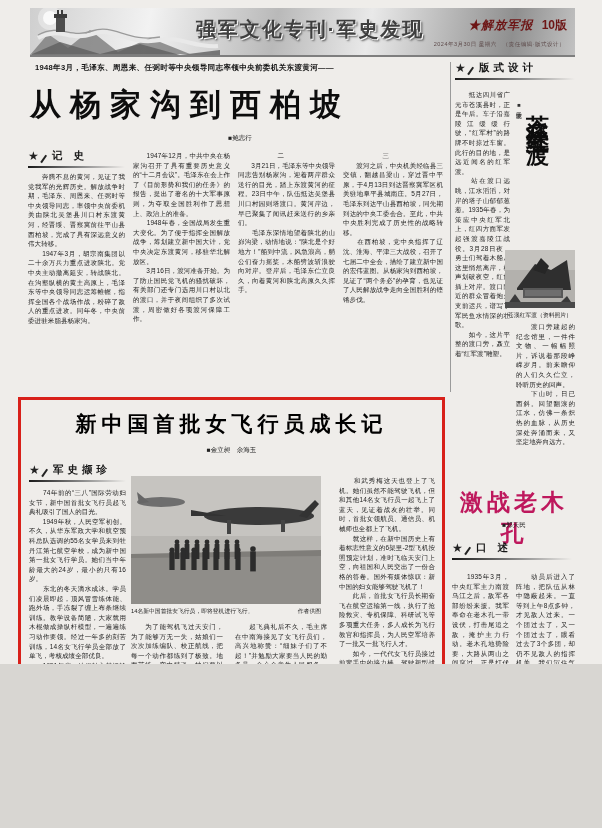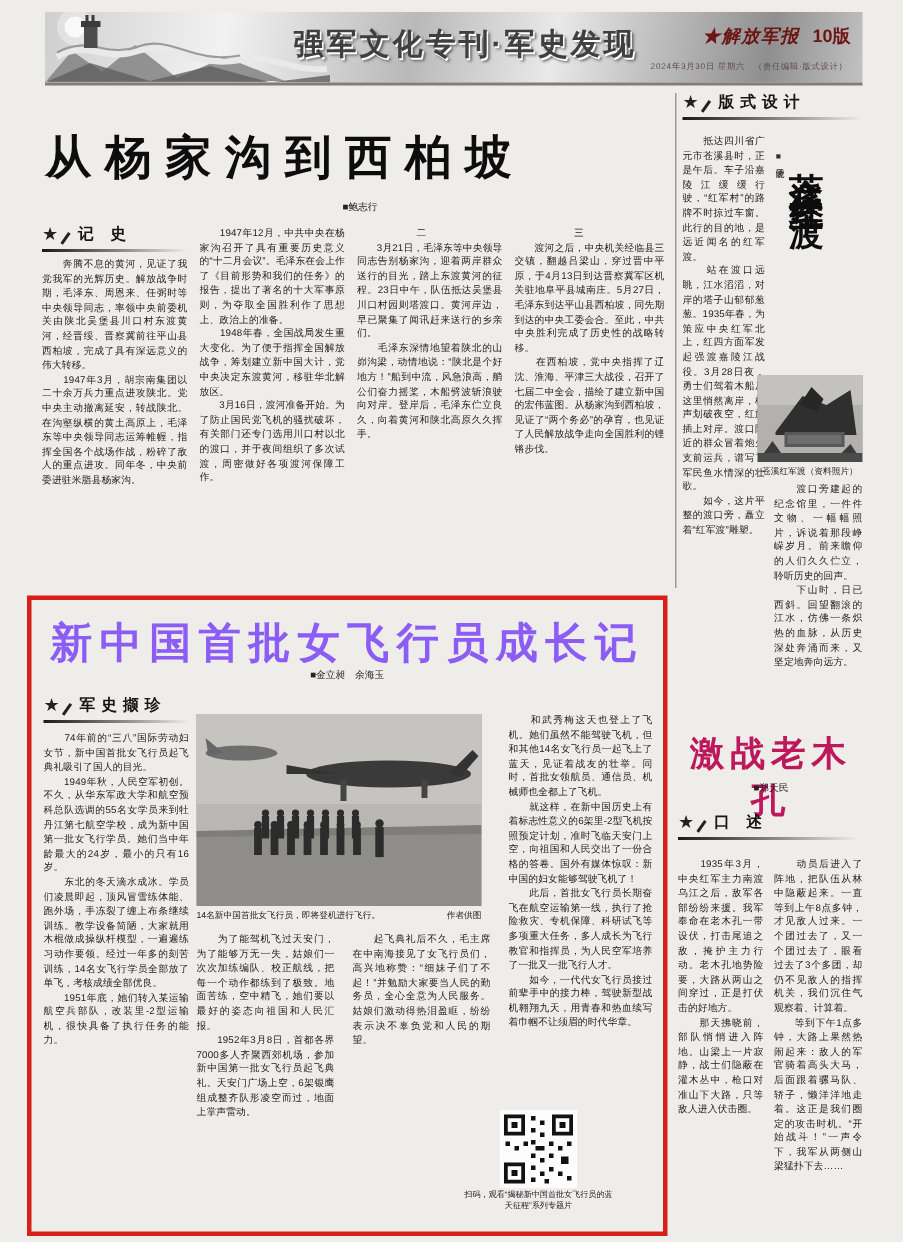--- a/index.html
+++ b/index.html
@@ -1,17 +1,17 @@
 <!DOCTYPE html>
 <html><head>
 <meta charset="utf-8">
 <style>
   html,body{margin:0;padding:0;}
   body{background:#d8d6d2;font-family:"Liberation Sans",sans-serif;}
-  .page{position:relative;width:602px;height:828px;background:#efedea;overflow:hidden;color:#161616;margin:0 auto;}
+  .page{position:relative;width:602px;height:664px;background:#efedea;overflow:hidden;color:#161616;margin:0 auto;}
   
   .banner{position:absolute;left:30px;top:8px;width:545px;height:47px;
     background:linear-gradient(100deg,#cfcfcf 0%,#f2f2f2 22%,#b9b9b9 45%,#e9e9e9 62%,#8f8f8f 88%,#c2c2c2 100%);
     border-bottom:2px solid #7e7e7e;overflow:hidden;}
   .banner svg{position:absolute;left:0;top:0;}
   .banner-title{position:absolute;left:150px;top:8px;width:260px;text-align:center;
     font-weight:900;font-size:20px;letter-spacing:2px;color:#3f3f3f;
     text-shadow:1px 1px 0 #fff,2px 2px 2px #555;white-space:nowrap;}
   .masthead-right{position:absolute;right:8px;top:7px;text-align:right;color:#6d1515;margin-left:40px;}
   .paper-name{font-style:italic;font-weight:bold;font-size:12px;letter-spacing:1px;}
@@ -37,21 +37,21 @@
   
   .vrule{position:absolute;left:450px;top:62px;width:1px;height:330px;background:#9a9a9a;}
   .vert-title{writing-mode:vertical-rl;font-weight:900;font-size:23px;letter-spacing:7px;color:#0d0d0d;}
   .vert-byline{writing-mode:vertical-rl;font-size:5.8px;color:#333;margin-top:6px;}
   .battle-title{position:absolute;left:450px;top:487px;width:128px;text-align:center;
     font-weight:900;font-size:23px;letter-spacing:4px;color:#be185d;}
   
   .red-box{position:absolute;left:18px;top:397px;width:421px;height:421px;
     border:3px solid #d8201a;background:#efedea;}
   .feat-title{position:absolute;left:0;top:10px;width:100%;text-align:center;
-    font-weight:900;font-size:28px;letter-spacing:5px;color:#8b5cf6;}
+    font-weight:900;font-size:21px;letter-spacing:5px;color:#000000;}
   .feat-byline{position:absolute;left:0;top:46px;width:100%;}
   .photo-frame{background:#9c9a96;}
   .cap-row{display:flex;justify-content:space-between;}
   .qr-wrap{display:flex;flex-direction:column;align-items:center;}
   .qr-caption{font-size:5.4px;line-height:7.4px;text-align:center;margin-top:2px;color:#1c1c1c;}
 </style>
 </head>
 <body>
 
 <div class="page">
@@ -70,20 +70,21 @@
         <rect x="31" y="2" width="2" height="5" fill="#3b3b3b"></rect>
     </svg>
     <div class="banner-title">强军文化专刊·军史发现</div>
     <div class="masthead-right">
       <span class="paper-name">★解放军报</span>
       <span class="page-no">10版</span>
     </div>
     <div class="date-line">2024年3月30日 星期六　（责任编辑·版式设计）</div>
   </div>
 
+  <div class="kicker">1948年3月，毛泽东、周恩来、任弼时等中央领导同志率领中央前委机关东渡黄河——</div>
   <div class="headline">从杨家沟到西柏坡</div>
   <div class="main-byline byline">■鲍志行</div>
 
   <div class="abs" style="left:28px;top:148px;width:97px;">
     <div class="sec-head">
       <div class="sec-top">
         <span class="sec-star">★</span>
         <span class="sec-label">记  史</span>
       </div>
       <div class="sec-line"></div>

